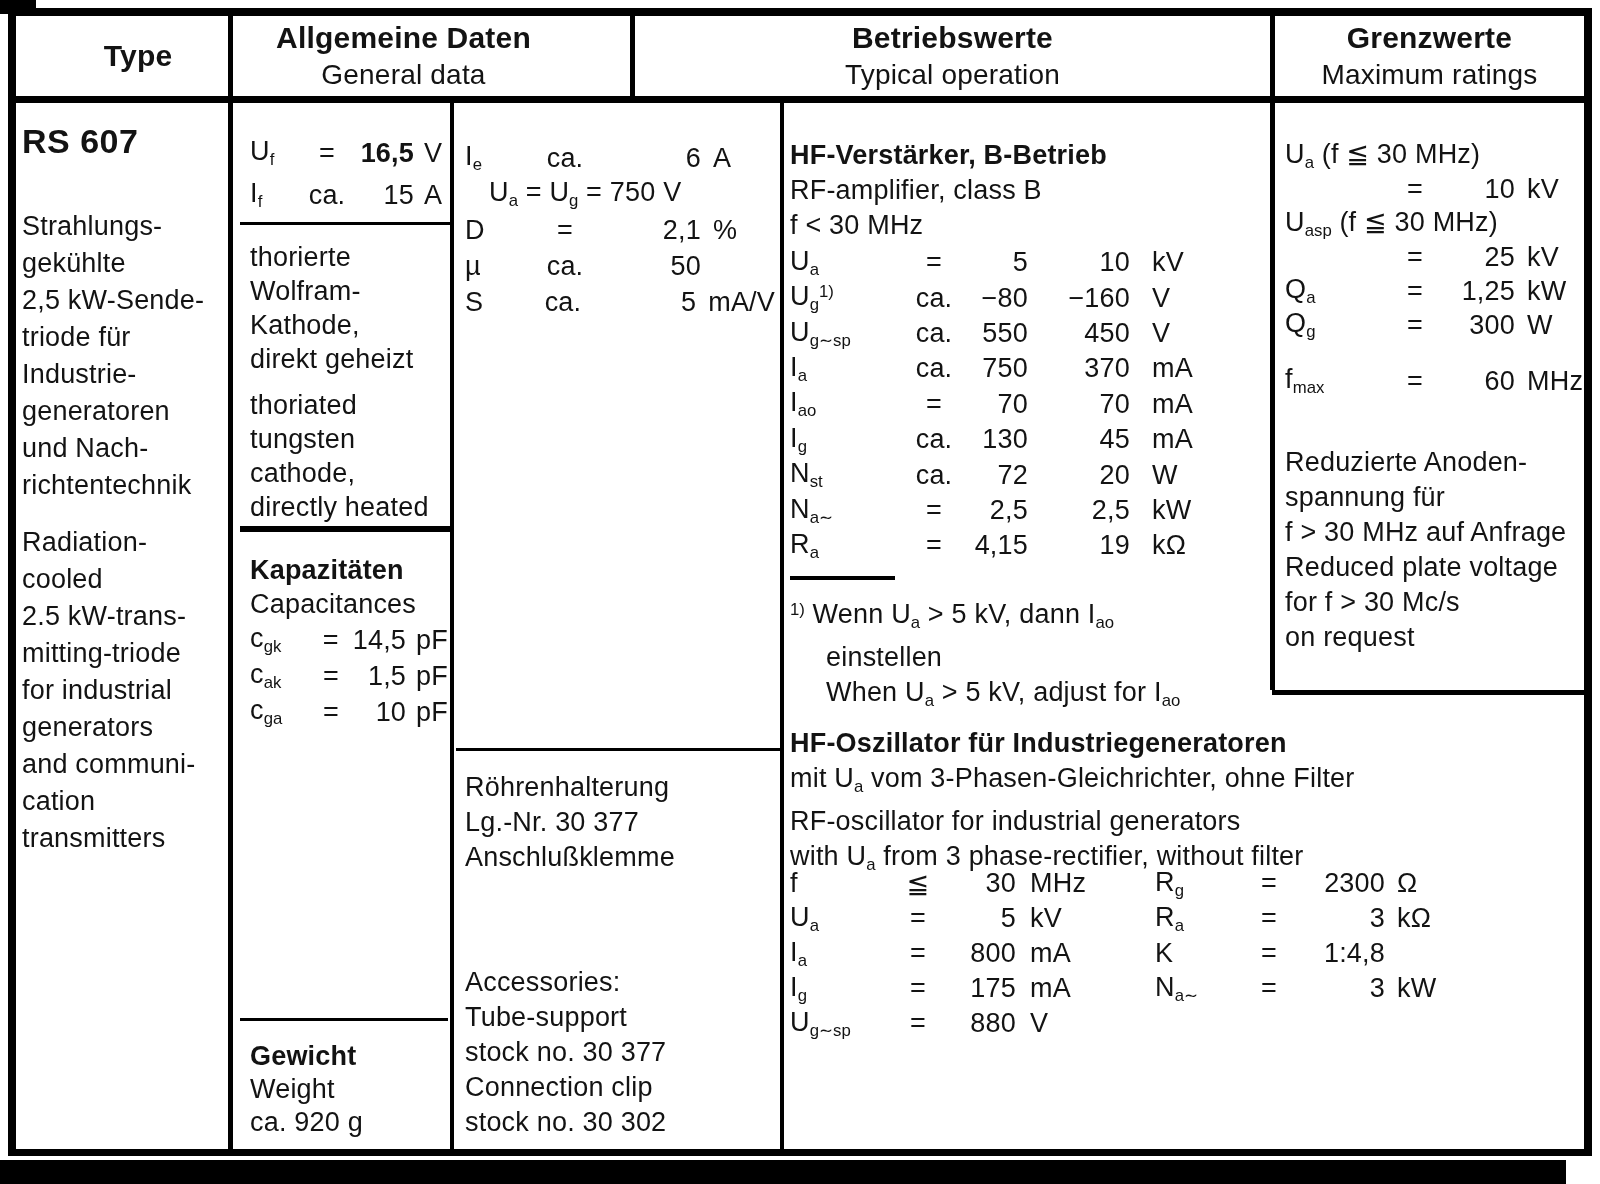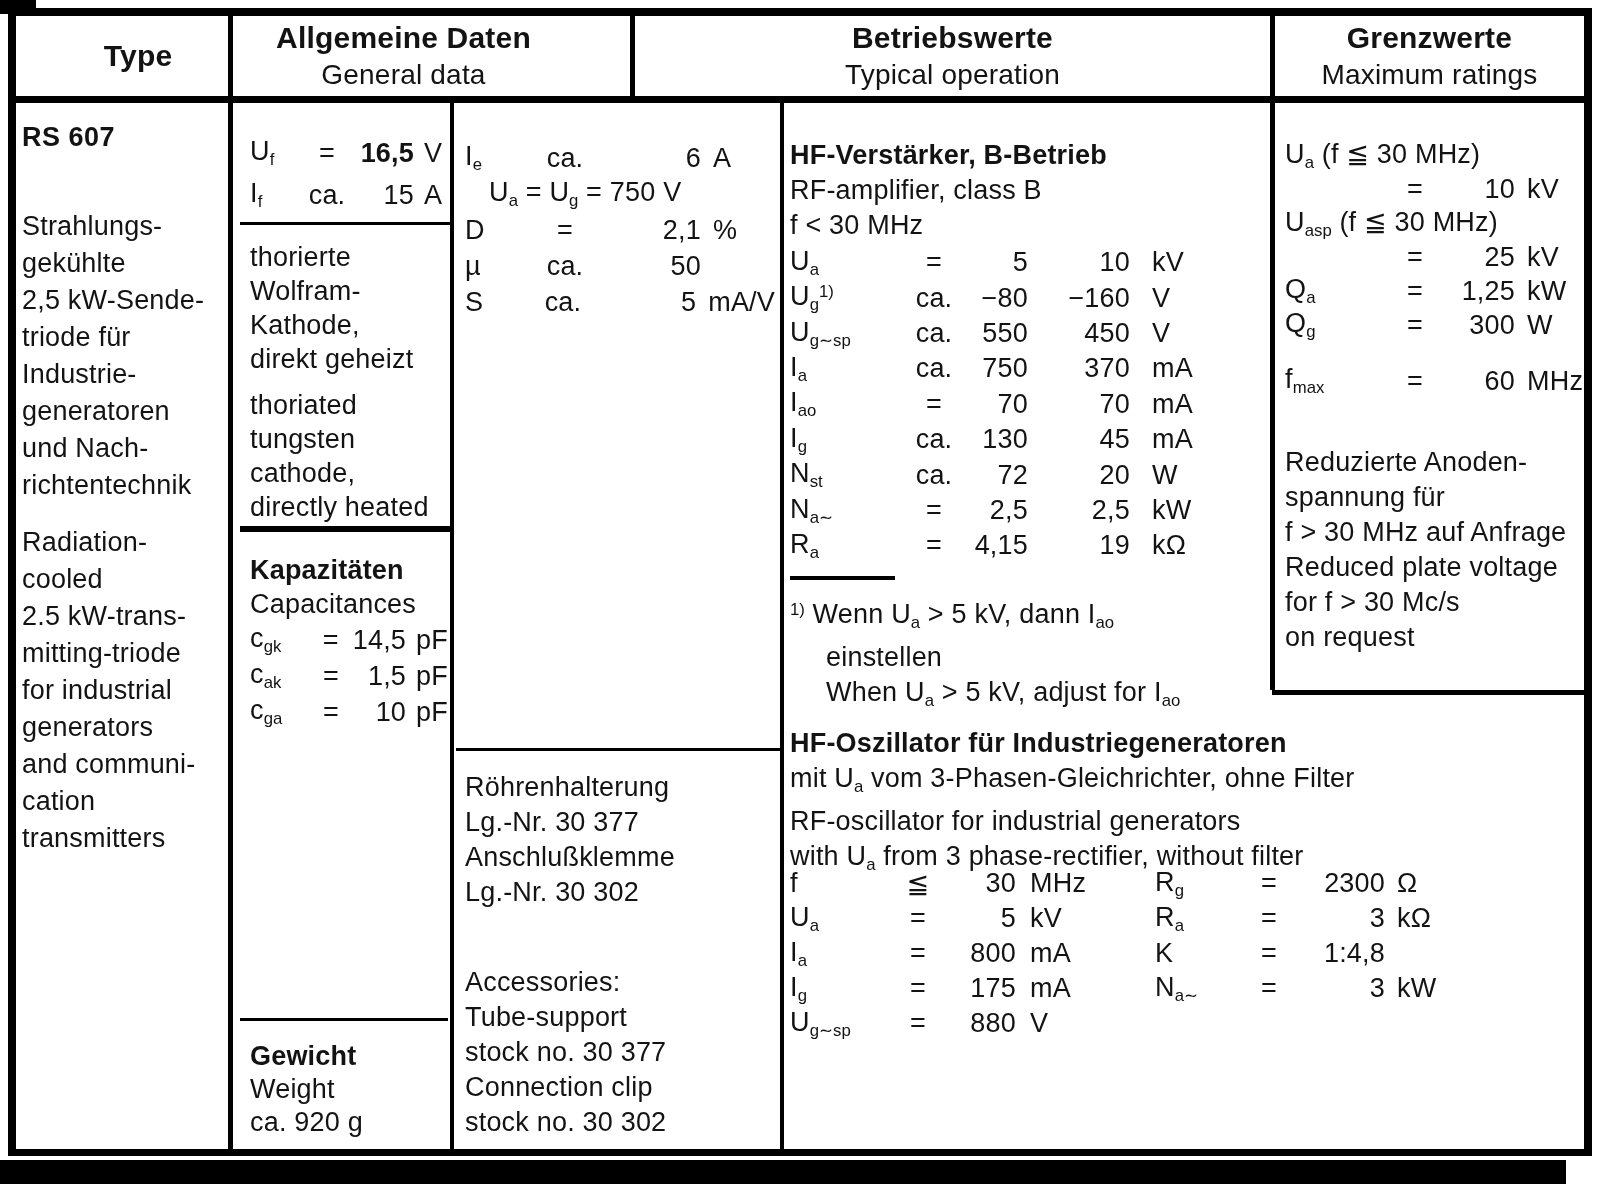--- a/index.html
+++ b/index.html
@@ -24,21 +24,21 @@
   .t-cap .prow{height:36px}.t-cap .c-sym{width:62px}.t-cap .c-rel{width:46px}.t-cap .c-val{width:56px}.t-cap .c-unit{margin-left:10px}
   .t-emi .prow{height:36px}.t-emi .c-sym{width:72px}.t-emi .c-rel{width:56px}.t-emi .c-val{width:108px}.t-emi .c-unit{margin-left:12px}
   .t-amp .prow{height:35.4px}.t-amp .c-sym{width:112px}.t-amp .c-rel{width:64px}.t-amp .c-v1{width:62px}.t-amp .c-v2{width:102px}.t-amp .c-unit{margin-left:22px}
   .t-oscl .prow{height:35px}.t-oscl .c-sym{width:102px}.t-oscl .c-rel{width:52px}.t-oscl .c-val{width:72px}.t-oscl .c-unit{margin-left:14px}
   .t-oscr .prow{height:35px}.t-oscr .c-sym{width:78px}.t-oscr .c-rel{width:72px}.t-oscr .c-val{width:80px}.t-oscr .c-unit{margin-left:12px}
   .t-max .prow{height:34px}.t-max .c-sym{width:112px}.t-max .c-rel{width:36px}.t-max .c-val{width:82px}.t-max .c-unit{margin-left:12px}
   
   .hcell{display:flex;flex-direction:column;justify-content:center;align-items:center;text-align:center;}
   .hde{font-weight:700;font-size:30px;line-height:34px;}
   .hen{font-size:28px;line-height:32px;margin-top:4px;}
-  .model{font-size:27px;font-weight:700;letter-spacing:0.5px;}
+  .model{font-size:34px;font-weight:700;letter-spacing:0.5px;}
 </style>
 </head>
 <body>
 
 <div class="sheet">
 
   <div class="seg" style="left:0;top:0;width:36px;height:14px"></div>
   <div class="seg" style="left:0;top:1160px;width:1566px;height:24px"></div>
 
   <div class="seg" style="left:8px;top:8px;width:1584px;height:8px"></div>
@@ -180,21 +180,20 @@
         <span class="c-sym">S</span>
         <span class="c-rel">ca.</span>
         <span class="c-val">5</span>
         <span class="c-unit">mA/V</span>
       </div>
     </div>
   <div class="abs" style="left:465px;top:770px;width:300px;line-height:35px">
       <div class="line">Röhrenhalterung</div>
       <div class="line line-right">Lg.-Nr. 30 377</div>
       <div class="line">Anschlußklemme</div>
-      <div class="line line-right">Lg.-Nr. 30 302</div>
     </div>
   <div class="abs" style="left:465px;top:965px;width:300px;line-height:35px">
       <div class="line">Accessories:</div>
       <div class="line">Tube-support</div>
       <div class="line line-right">stock no. 30 377</div>
       <div class="line">Connection clip</div>
       <div class="line line-right">stock no. 30 302</div>
     </div>
 
   <div class="abs" style="left:790px;top:138px;width:480px;line-height:35px">

